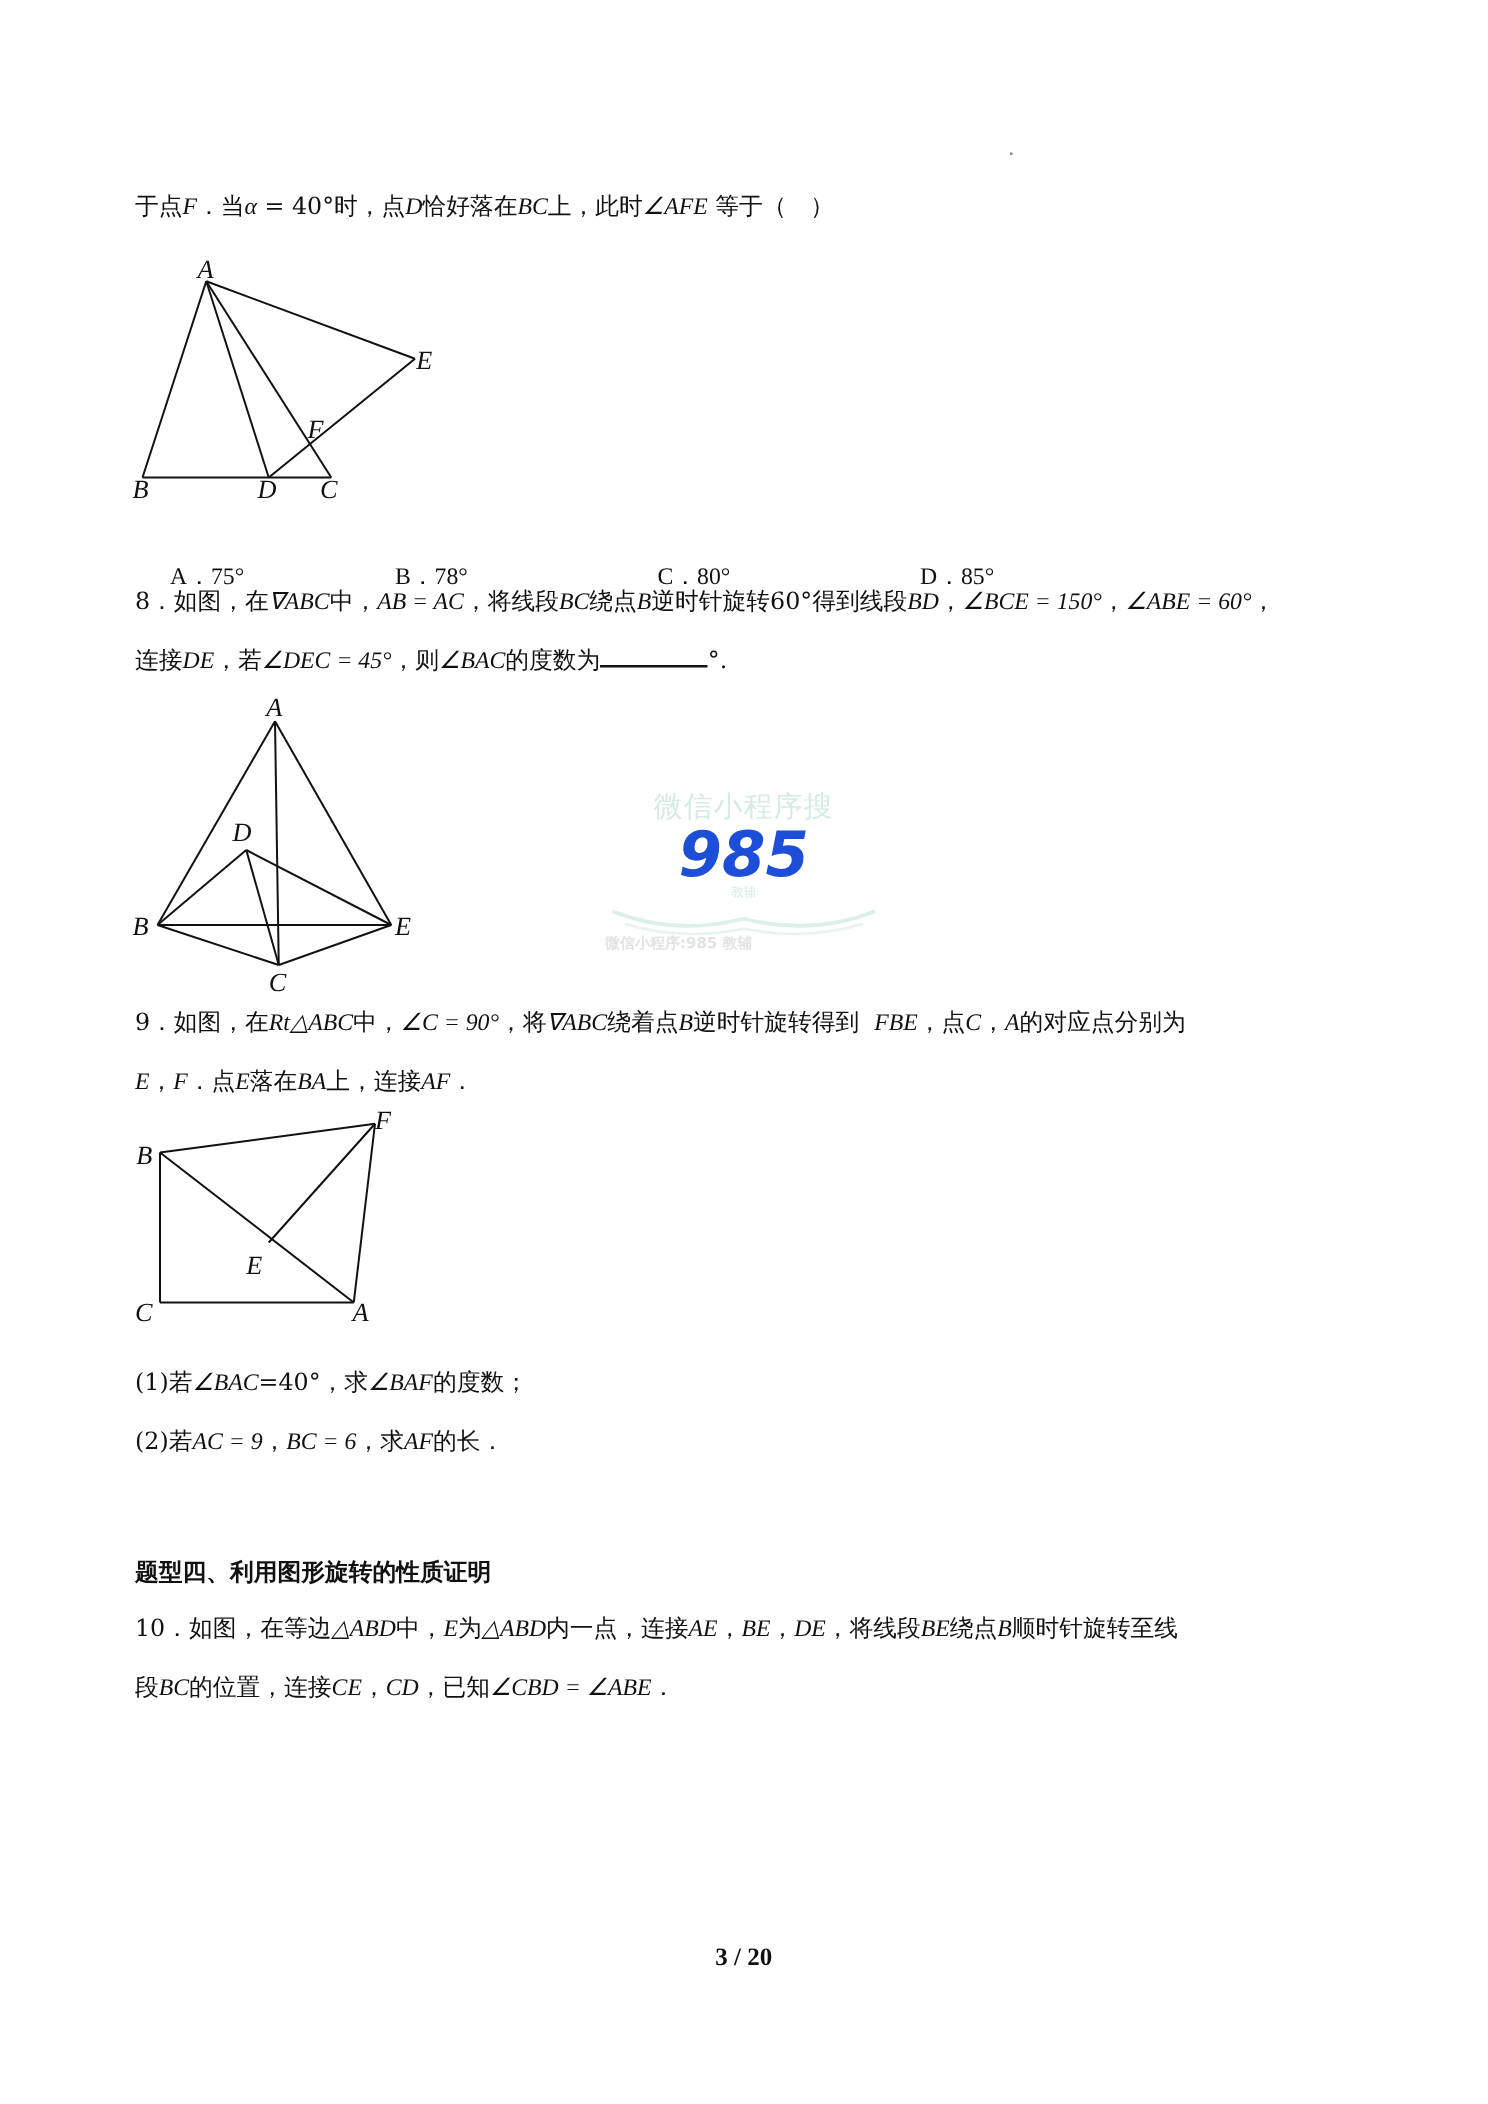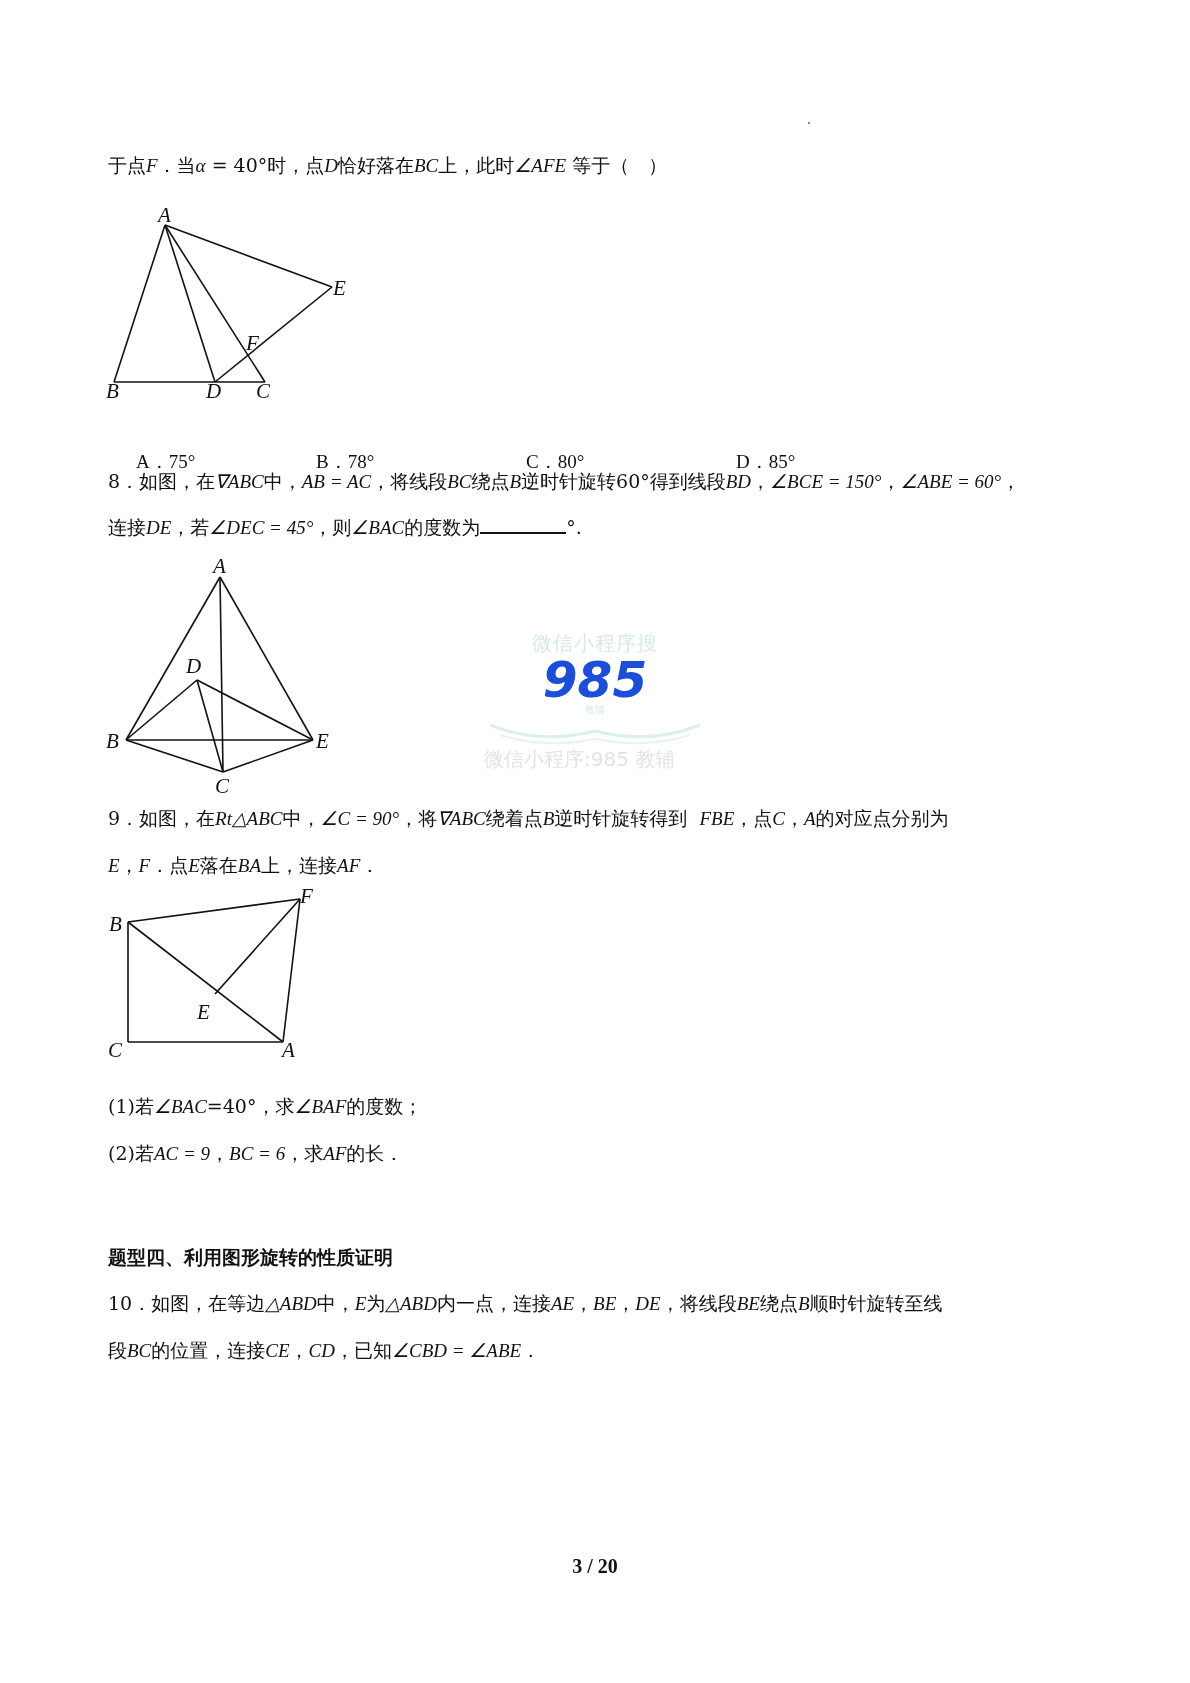--- a/index.html
+++ b/index.html
@@ -15,24 +15,24 @@
   }
   .it { font-style: italic; font-family: "Liberation Serif", serif; }
   .blank { display: inline-block; width: 86px; border-bottom: 2px solid #111; height: 18px; vertical-align: baseline; }
   .choices { position: absolute; top: 420px; left: 136px; font-size: 19px; line-height: 26px; width: 800px; height: 26px; margin-top: 29px; }
   .choice { position: absolute; top: 0; white-space: nowrap; font-family: "Liberation Serif", serif; }
   .section-title { position: absolute; left: 108px; top: 1245px; font-size: 19px; font-weight: bold; font-family: "DejaVu Sans", sans-serif; white-space: nowrap; }
   .footer { position: absolute; left: 0; width: 1190px; top: 1555px; text-align: center; font-size: 20px; font-weight: bold; font-family: Liberation Serif, serif; }
   svg.fig { position: absolute; overflow: visible; }
   svg.fig text { font-family: "Liberation Serif", serif; font-style: italic; font-size: 21px; fill: #111; }
   .wm { position: absolute; left: 480px; top: 630px; width: 230px; height: 150px; color: #d6ebe5; text-align: center; font-family: "DejaVu Sans", sans-serif; }
-  .wm .t1 { font-size: 20px; letter-spacing: 1px; }
+  .wm .t1 { font-size: 23px; letter-spacing: 1px; }
   .wm .num { font-size: 50px; font-style: italic; font-weight: bold; line-height: 46px; color: #1d4ed8; }
   .wm .t2 { font-size: 10px; }
-  .wm-bottom { position: absolute; left: 484px; top: 746px; font-size: 20px; color: #e3e3e3; font-family: "DejaVu Sans", sans-serif; white-space: nowrap; }
+  .wm-bottom { position: absolute; left: 484px; top: 746px; font-size: 12px; color: #e3e3e3; font-family: "DejaVu Sans", sans-serif; white-space: nowrap; font-weight: bold; }
   .dot { position: absolute; left: 808px; top: 122px; width: 2px; height: 2px; background: #888; }
 </style>
 </head>
 <body>
 
 <div class="page">
 
   <div class="dot"></div>
 
   <div class="line" style="top:152px;">

